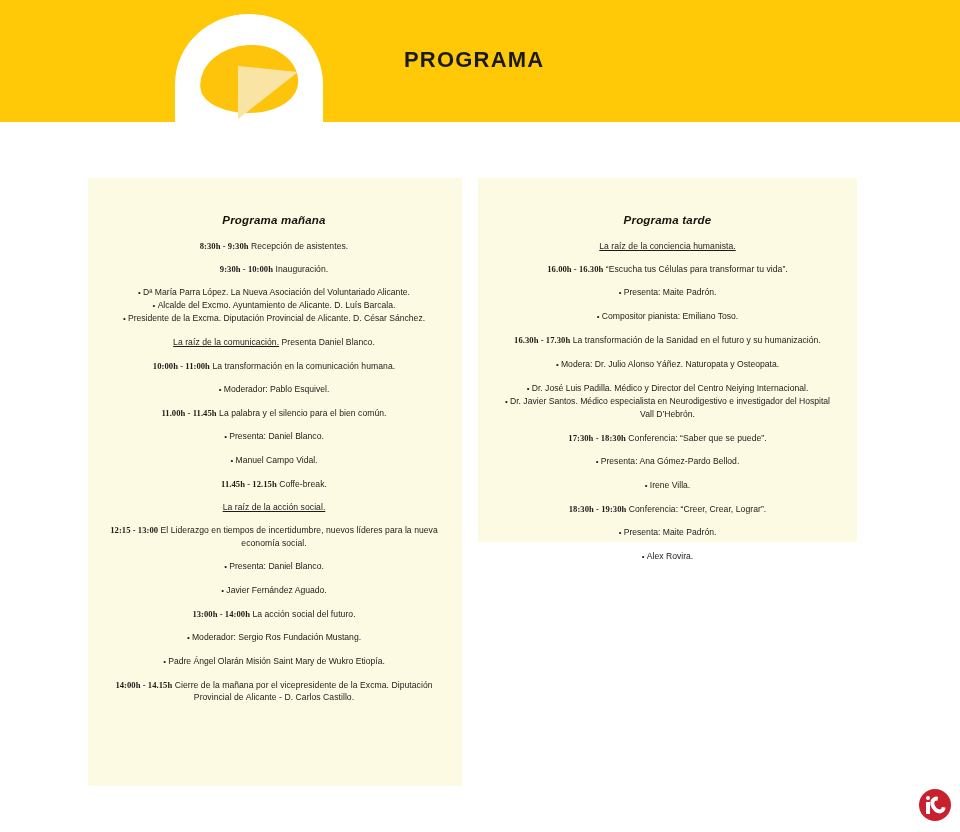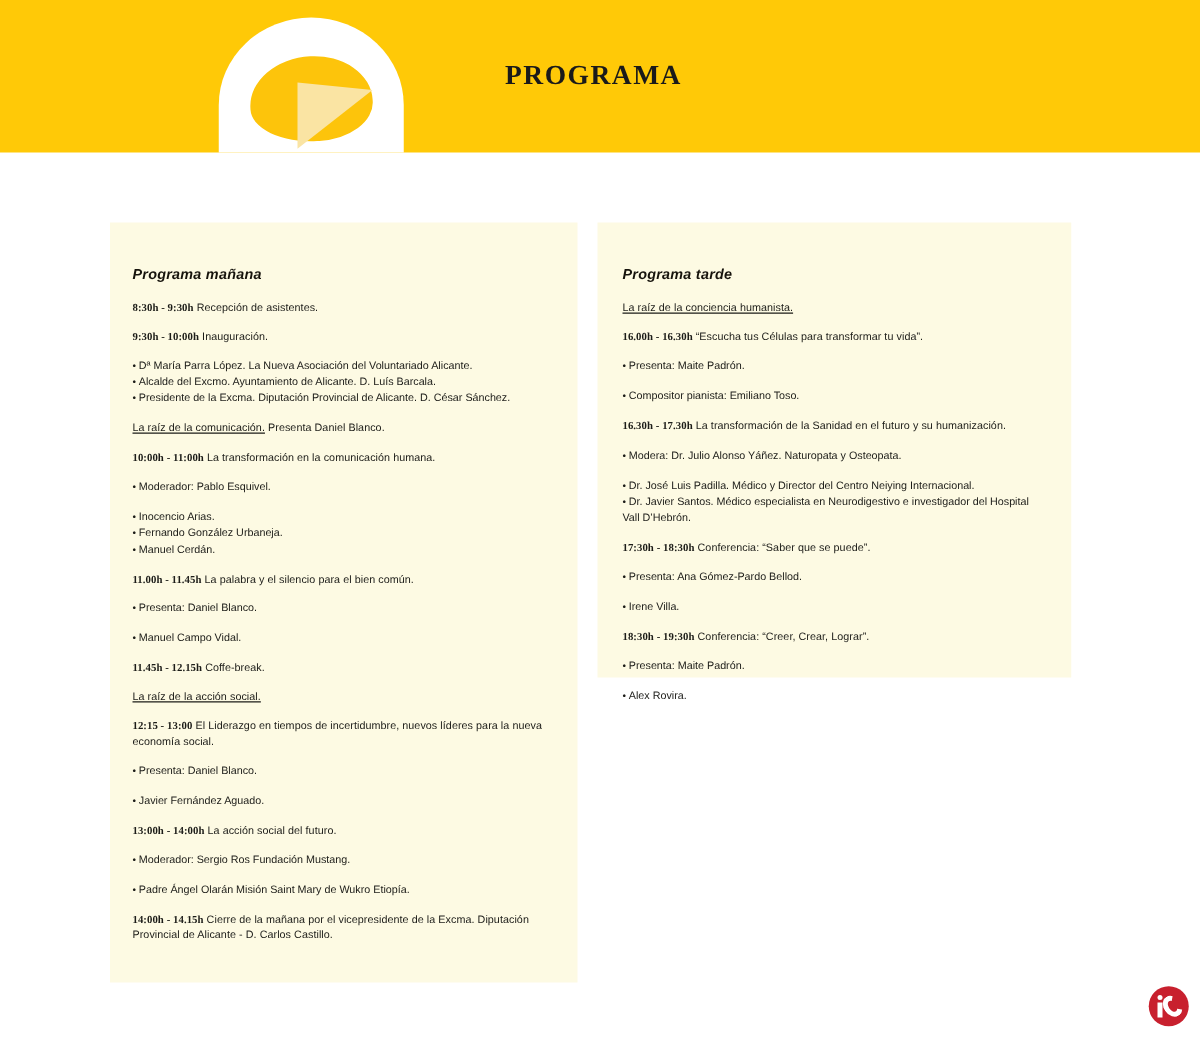--- a/index.html
+++ b/index.html
@@ -63,27 +63,28 @@
     border-bottom: 47px solid transparent;
   }
   .header-title {
     position: absolute;
     left: 404px;
     top: 47px;
     font-size: 22px;
     font-weight: bold;
     letter-spacing: 1.2px;
     color: #1a1a1a;
-    font-family: Liberation Serif, serif;
+    font-family: Liberation Sans, sans-serif;
   }
 
   
   .panel {
     position: absolute;
     background: #FDFAE3;
+    text-align: center;
   }
   .panel-left {
     left: 88px;
     top: 178px;
     width: 374px;
     height: 608px;
   }
   .panel-right {
     left: 478px;
     top: 178px;
@@ -208,25 +209,20 @@
         <div class="bullets">
           <span class="bl">Dª María Parra López. La Nueva Asociación del Voluntariado Alicante.</span>
           <span class="bl">Alcalde del Excmo. Ayuntamiento de Alicante. D. Luís Barcala.</span>
           <span class="bl">Presidente de la Excma. Diputación Provincial de Alicante. D. César Sánchez.</span>
         </div>
         <p class="entry"><span class="section">La raíz de la comunicación.</span> Presenta Daniel Blanco.</p>
         <p class="entry"><b>10:00h - 11:00h</b> La transformación en la comunicación humana.</p>
         <div class="bullets">
           <span class="bl">Moderador: Pablo Esquivel.</span>
         </div>
-        <div class="bullets">
-          <span class="bl">Inocencio Arias.</span>
-          <span class="bl">Fernando González Urbaneja.</span>
-          <span class="bl">Manuel Cerdán.</span>
-        </div>
         <p class="entry"><b>11.00h - 11.45h</b> La palabra y el silencio para el bien común.</p>
         <div class="bullets">
           <span class="bl">Presenta: Daniel Blanco.</span>
         </div>
         <div class="bullets">
           <span class="bl">Manuel Campo Vidal.</span>
         </div>
         <p class="entry"><b>11.45h - 12.15h</b> Coffe-break.</p>
         <p class="entry"><span class="section">La raíz de la acción social.</span></p>
         <p class="entry"><b>12:15 - 13:00</b> El Liderazgo en tiempos de incertidumbre, nuevos líderes para la nueva economía social.</p>

